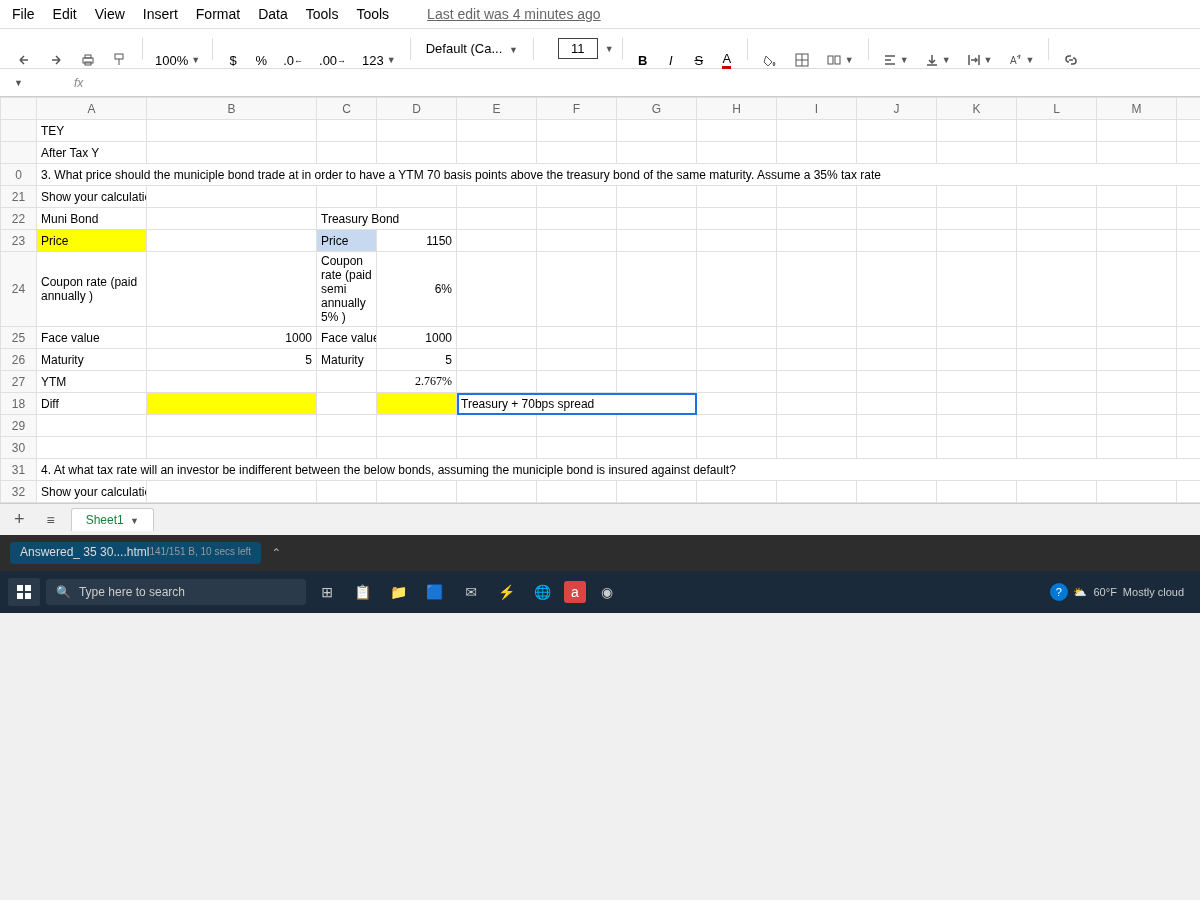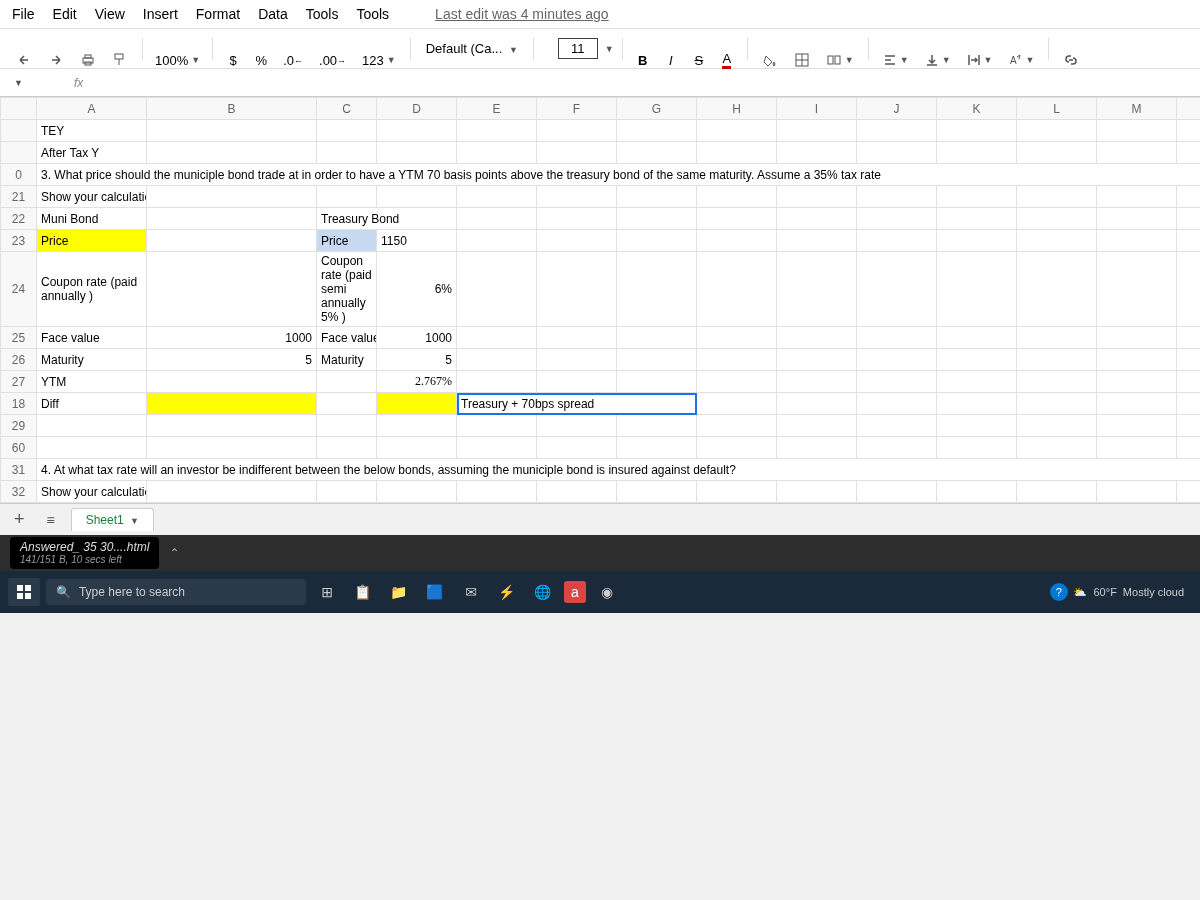--- a/index.html
+++ b/index.html
@@ -1,20 +1,20 @@
 <!DOCTYPE html>
 <html><head>
 <meta charset="utf-8">
 <style>
   * { box-sizing: border-box; margin: 0; padding: 0; }
   body { font-family: Arial, sans-serif; font-size: 13px; background: #f0f0f0; overflow: hidden; }
   
   .menubar { display: flex; gap: 18px; padding: 6px 12px; background: #fff; border-bottom: 1px solid #ddd; font-size: 14px; }
   .menubar span { cursor: pointer; }
-  .last-edit { margin-left: 28px; color: #666; text-decoration: underline; }
+  .last-edit { margin-left: 20px; color: #666; text-decoration: underline; }
   
   .toolbar { display: flex; align-items: center; gap: 4px; padding: 6px 10px; background: #fff; border-bottom: 1px solid #ddd; height: 40px; }
   .tb-btn { padding: 4px 6px; cursor: pointer; border-radius: 3px; display:flex; align-items:center; justify-content:center; min-width:24px; height:26px;margin-top:23px;}
   .tb-sep { width:1px; height:22px; background:#ddd; margin:0 4px;}
   .zoom { font-size:13px; padding:0 4px; }
   .dropdown-arrow { font-size:9px; margin-left:3px; color:#555;}
   .font-select { border:1px solid transparent; padding:3px 6px; min-width:90px; font-size:13px;}
   .size-select { width:40px; text-align:center; border:1px solid #404040; padding:2px; font-size:13px;margin-left:16px;}
   
   .formula-row { display:flex; align-items:center; background:#fff; border-bottom:1px solid #ccc; height:28px; padding:0 6px;}
@@ -32,21 +32,21 @@
   .sel-blue { background:#c7d9f0; }
   .outline-box { outline:2px solid #1a73e8; outline-offset:-2px;}
   .tall { height:90px; vertical-align:top;margin-left:26px;}
   
   .sheet-tabs { display:flex; align-items:center; background:#f1f1f1; border-top:1px solid #ccc; height:32px; padding:0 8px; gap:10px;}
   .sheet-tab { background:#fff; border:1px solid #ccc; border-bottom:none; padding:4px 14px; border-radius:3px 3px 0 0; font-size:12px; color:#188038;}
   .add-sheet { font-size:18px; color:#555; cursor:pointer; padding:0 6px;}
   .all-sheets { font-size:14px; color:#555; cursor:pointer; padding:0 6px;}
   
   .download-bar { background:#2d2d2d; color:#ddd; display:flex; align-items:center; padding:4px 10px; height:36px; gap:10px; font-size:12px;}
-  .dl-chip { background:#000000; border-radius:4px; padding:4px 10px; display:flex; flex-direction:column; line-height:1.1;font-style:italic;}
+  .dl-chip { background:#0c4a6e; border-radius:4px; padding:4px 10px; display:flex; line-height:1.1;}
   .dl-sub { font-size:10px; color:#999;}
   
   .taskbar { background:#1a2a3a; height:42px; display:flex; align-items:center; padding:0 8px; gap:6px;}
   .start { background:#2a3a4a; padding:6px 8px; border-radius:2px;}
   .search-box { background:#2a3a4a; color:#ccc; padding:6px 10px; border-radius:3px; width:260px; display:flex; align-items:center; gap:8px; font-size:12px;}
   .tb-icon { width:30px; height:30px; display:flex; align-items:center; justify-content:center; color:#ccc; font-size:14px;}
   .weather { margin-left:auto; color:#ccc; font-size:11px; display:flex; align-items:center; gap:6px; padding-right:8px;}
   
   svg { display:block; }
 </style>
@@ -298,21 +298,21 @@
           <td></td>
           <td></td>
           <td></td>
           <td></td>
         </tr>
         <tr>
           <td class="row-hdr">23</td>
           <td class="hl-yellow">Price</td>
           <td style="text-align: right;"></td>
           <td class="sel-blue">Price</td>
-          <td style="">1150</td>
+          <td style="text-align: right;">1150</td>
           <td></td>
           <td></td>
           <td></td>
           <td></td>
           <td></td>
           <td></td>
           <td></td>
           <td></td>
           <td></td>
           <td></td>
@@ -411,21 +411,21 @@
           <td></td>
           <td></td>
           <td></td>
           <td></td>
           <td></td>
           <td></td>
           <td></td>
           <td></td>
         </tr>
         <tr>
-          <td class="row-hdr">60</td>
+          <td class="row-hdr">30</td>
           <td></td>
           <td style="text-align: right;"></td>
           <td></td>
           <td style="text-align: right;"></td>
           <td></td>
           <td></td>
           <td></td>
           <td></td>
           <td></td>
           <td></td>

